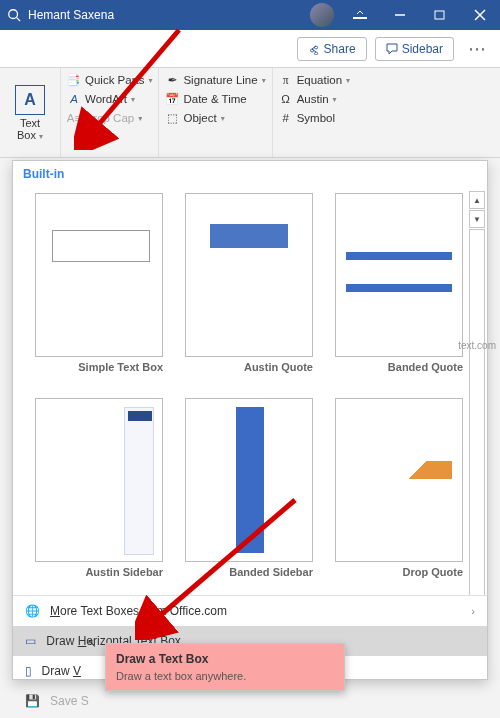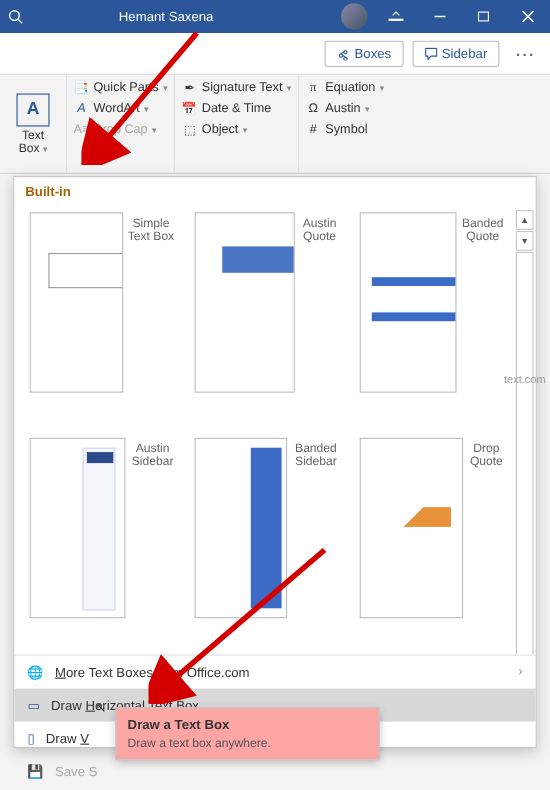--- a/index.html
+++ b/index.html
@@ -1,35 +1,35 @@
 <!DOCTYPE html>
 <html><head>
 <meta charset="utf-8">
 <style>
 * { margin: 0; padding: 0; box-sizing: border-box; font-family: 'Segoe UI', sans-serif; }
 body { width: 500px; height: 718px; background: #f3f3f3; overflow: hidden; position: relative; }
 .title-bar { background: #2b579a; height: 30px; display: flex; align-items: center; color: #fff; font-size: 12px; }
 .title-bar .search { width: 28px; display: flex; justify-content: center; }
-.title-bar .username { flex: 1; text-align: center; padding-right: 36px; }
+.title-bar .username { flex: 1; text-align: left; padding-right: 36px; }
 .title-bar .avatar { width: 24px; height: 24px; border-radius: 50%; background: linear-gradient(135deg,#88a,#456); margin-right: 6px; }
 .title-bar .win-btn { width: 40px; height: 30px; display: flex; justify-content: center; align-items: center; font-size: 13px; }
 .share-row { background: #fff; height: 38px; display: flex; justify-content: flex-end; align-items: center; gap: 8px; padding: 0 8px; border-bottom: 1px solid #d4d4d4; }
 .share-btn, .comments-btn { border: 1px solid #bcbcbc; background: #fff; color: #2b579a; font-size: 12px; padding: 4px 10px; border-radius: 3px; display: flex; align-items: center; gap: 4px; }
 .dots { color: #666; font-size: 18px; padding: 0 6px; }
 .ribbon { background: #f3f3f3; height: 90px; display: flex; border-bottom: 1px solid #d4d4d4; }
 .ribbon-group { display: flex; flex-direction: column; padding: 4px 6px; gap: 3px; border-right: 1px solid #e0e0e0; }
 .textbox-btn { display: flex; flex-direction: column; align-items: center; justify-content: center; width: 48px; height: 82px; font-size: 11px; color: #333; }
 .textbox-icon { width: 30px; height: 30px; border: 1px solid #2b579a; display: flex; align-items: center; justify-content: center; color: #2b579a; font-weight: bold; font-size: 16px; margin-bottom: 2px; }
 .rib-item { font-size: 11.5px; color: #333; display: flex; align-items: center; gap: 4px; white-space: nowrap; padding: 1px 0; }
 .rib-item .caret { color: #888; font-size: 8px; }
 .rib-icon { width: 14px; height: 14px; display: inline-flex; align-items: center; justify-content: center; }
 .gallery { position: absolute; top: 160px; left: 12px; width: 476px; height: 520px; background: #fff; border: 1px solid #c6c6c6; box-shadow: 0 4px 12px rgba(0,0,0,0.2); }
-.gallery-header { font-size: 12px; font-weight: bold; padding: 6px 10px; color: #a16207; }
+.gallery-header { font-size: 12px; font-weight: bold; padding: 6px 10px; color: #3b82f6; }
 .thumbs { display: flex; flex-wrap: wrap; gap: 14px; padding: 6px 14px; height: 408px; overflow: hidden; position: relative; }
-.thumb-card { width: 136px; display: flex; flex-direction: row; align-items: flex-start; }
+.thumb-card { width: 136px; display: flex; flex-direction: column; align-items: flex-end; font-weight: bold; }
 .thumb { width: 128px; height: 164px; border: 1px solid #bcbcbc; background: #fff; position: relative; overflow: hidden; }
 .thumb-label { font-size: 11px; color: #666; margin-top: 4px; text-align: center; }
 .scroll-col { position: absolute; right: 2px; top: 4px; width: 16px; display: flex; flex-direction: column; gap: 1px; }
 .scroll-btn { width: 16px; height: 18px; background: #fff; border: 1px solid #c6c6c6; font-size: 8px; color: #555; display: flex; align-items: center; justify-content: center; }
 .gallery-footer { border-top: 1px solid #e0e0e0; }
 .foot-item { font-size: 12px; color: #333; padding: 8px 12px; display: flex; align-items: center; gap: 10px; }
 .foot-item.hover { background: #d8d8d8; }
 .foot-item .chev { margin-left: auto; color: #888; font-size: 11px; }
 .foot-item .u { text-decoration: underline; }
 .tooltip { position: absolute; left: 105px; top: 643px; width: 240px; background: #fca5a5; border: 1px solid #c6c6c6; box-shadow: 0 3px 8px rgba(0,0,0,0.25); padding: 8px 10px; font-size: 12px; }
@@ -82,21 +82,21 @@
         <line x1="11" y1="1" x2="1" y2="11" stroke="#fff" stroke-width="1.5"></line>
       </svg>
   </div>
 </div>
 
 <div class="share-row">
   <button class="share-btn">
     <svg width="12" height="12">
         <path d="M4 6 L8 3 M4 6 L8 9 M8 3 a1.5 1.5 0 1 0 0.1 0 M8 9 a1.5 1.5 0 1 0 0.1 0 M4 6 a1.5 1.5 0 1 0 0.1 0" fill="none" stroke="#2b579a"></path>
       </svg>
-    <span>Boxes</span>
+    <span>Share</span>
   </button>
   <button class="comments-btn">
     <svg width="12" height="12">
         <path d="M1 1 h10 v7 h-5 l-3 3 v-3 h-2 z" fill="none" stroke="#2b579a"></path>
       </svg>
     <span>Sidebar</span>
   </button>
   <div class="dots">⋯</div>
 </div>
 
@@ -121,21 +121,21 @@
       </div>
     <div class="rib-item" style="color:#aaa">
         <span class="rib-icon">A≡</span>
         <span>Drop Cap</span> 
         <span class="caret">▾</span>
       </div>
   </div>
   <div class="ribbon-group">
     <div class="rib-item">
         <span class="rib-icon">✒</span>
-        <span>Signature Text</span> 
+        <span>Signature Line</span> 
         <span class="caret">▾</span>
       </div>
     <div class="rib-item">
         <span class="rib-icon">📅</span>
         <span>Date &amp; Time</span>
       </div>
     <div class="rib-item">
         <span class="rib-icon">⬚</span>
         <span>Object</span> 
         <span class="caret">▾</span>

